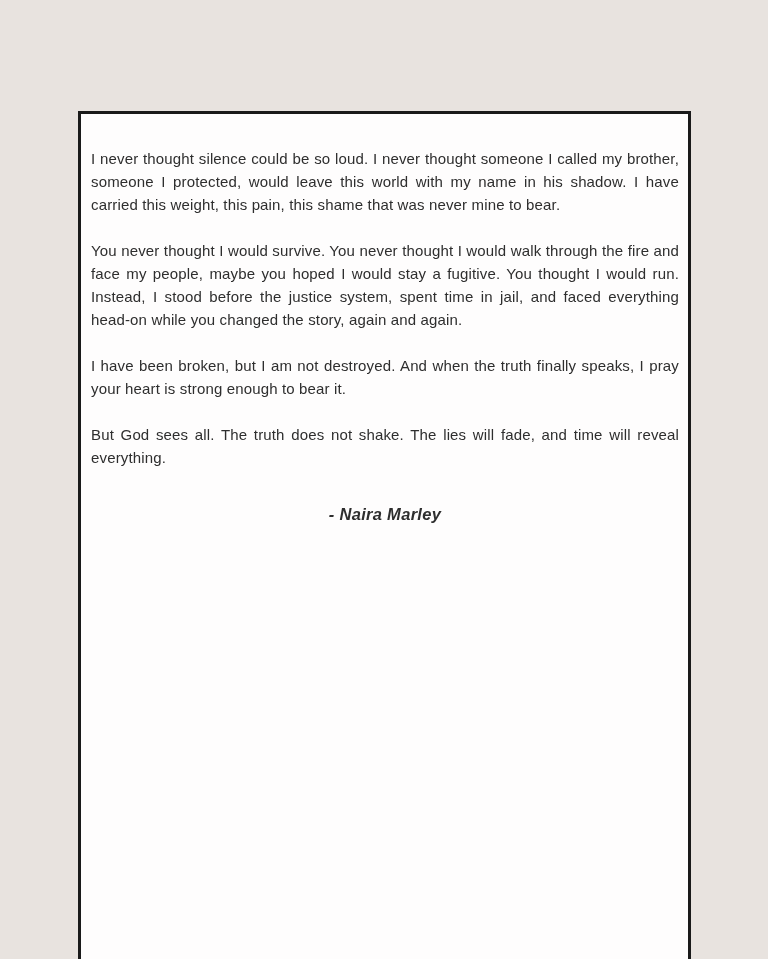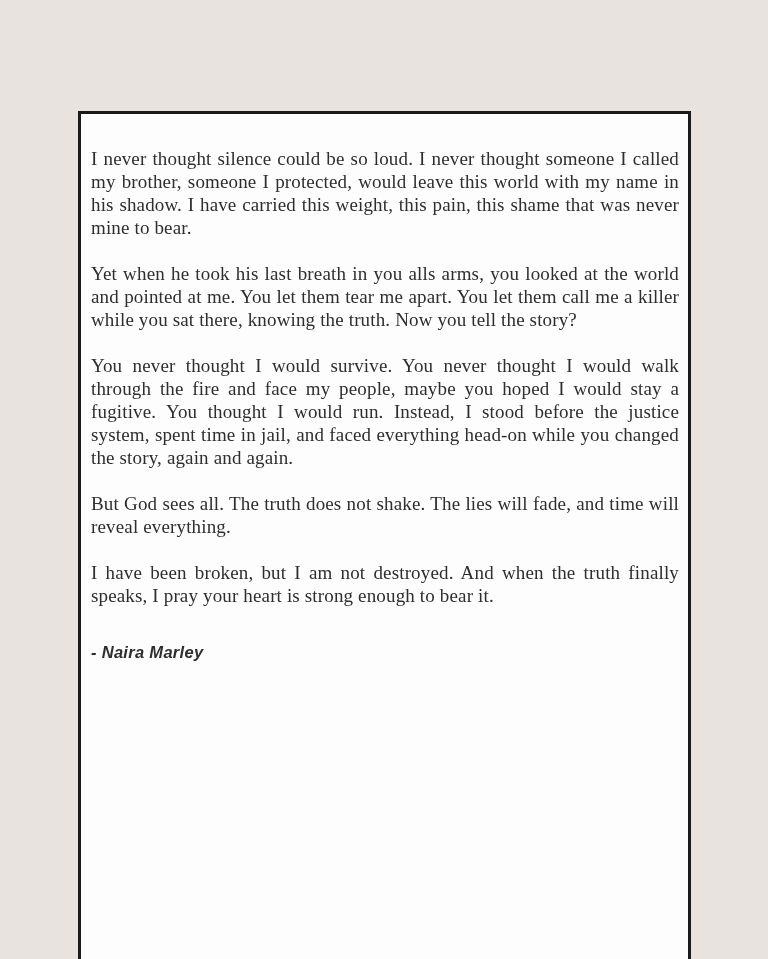--- a/index.html
+++ b/index.html
@@ -25,41 +25,40 @@
     border-bottom: none;
     box-sizing: content-box;
     padding: 0;
   }
   .letter-body {
     padding: 33px 9px 0 10px;
     color: var(--text-color, #2e2e2e);
   }
   .letter-body p {
     margin: 0 0 23px 0;
-    font-size: 19px;
+    font-size: 15px;
     line-height: 23px;
     letter-spacing: 0.15px;
     text-align: justify;
     text-justify: inter-word;
-    font-family: Liberation Serif, serif;
   }
   .signature {
     margin-top: 36px;
+    text-align: center;
     font-size: 16.5px;
     font-weight: bold;
     font-style: italic;
     letter-spacing: 0.3px;
     color: var(--text-color, #252525);
   }
 </style>
 </head>
 <body style="--page-bg: #e8e3df; --card-bg: #fefdfd; --border-color: #1a1a1a; --text-color: #2e2e2e;">
 
 <div class="letter-card">
   <div class="letter-body">
     <p>I never thought silence could be so loud. I never thought someone I called my brother, someone I protected, would leave this world with my name in his shadow. I have carried this weight, this pain, this shame that was never mine to bear.</p>
-    <p>Yet when he took his last breath in you alls arms, you looked at the world and pointed at me. You let them tear me apart. You let them call me a killer while you sat there, knowing the truth. Now you tell the story?</p>
     <p>You never thought I would survive. You never thought I would walk through the fire and face my people, maybe you hoped I would stay a fugitive. You thought I would run. Instead, I stood before the justice system, spent time in jail, and faced everything head-on while you changed the story, again and again.</p>
+    <p>I have been broken, but I am not destroyed. And when the truth finally speaks, I pray your heart is strong enough to bear it.</p>
     <p>But God sees all. The truth does not shake. The lies will fade, and time will reveal everything.</p>
-    <p>I have been broken, but I am not destroyed. And when the truth finally speaks, I pray your heart is strong enough to bear it.</p>
     <div class="signature">- Naira Marley</div>
   </div>
 </div>
 
 </body></html>

